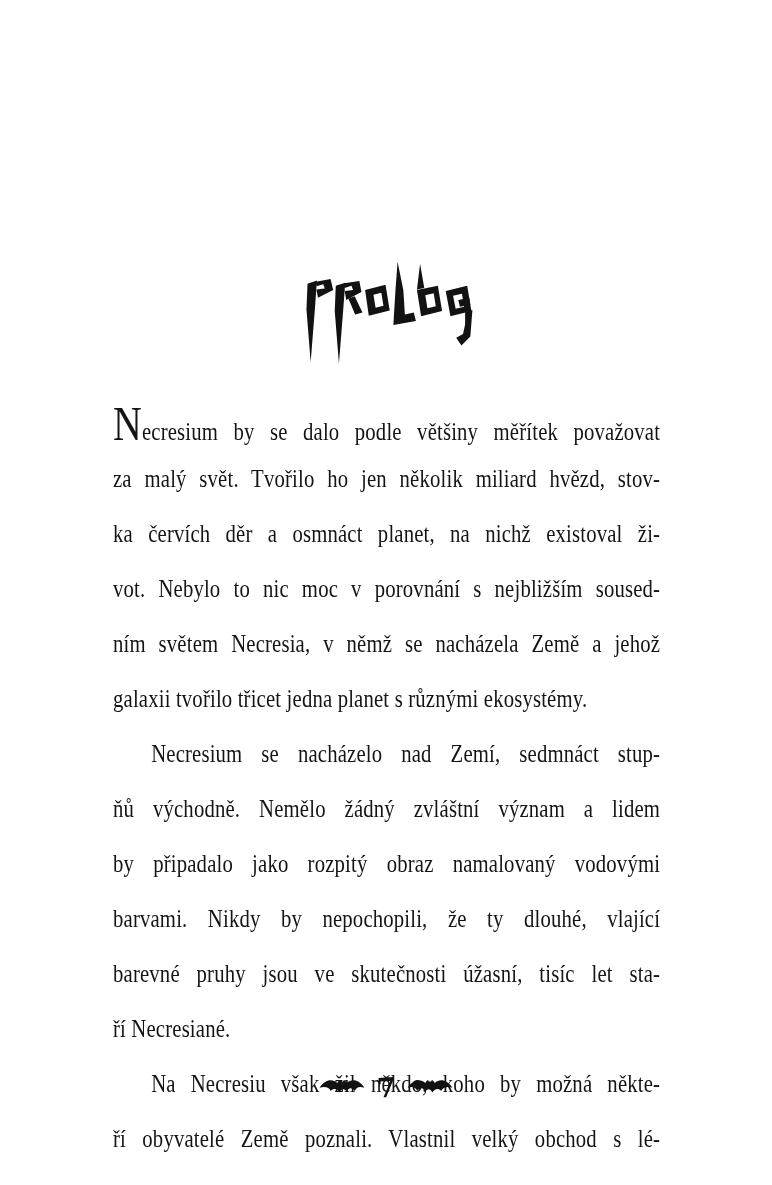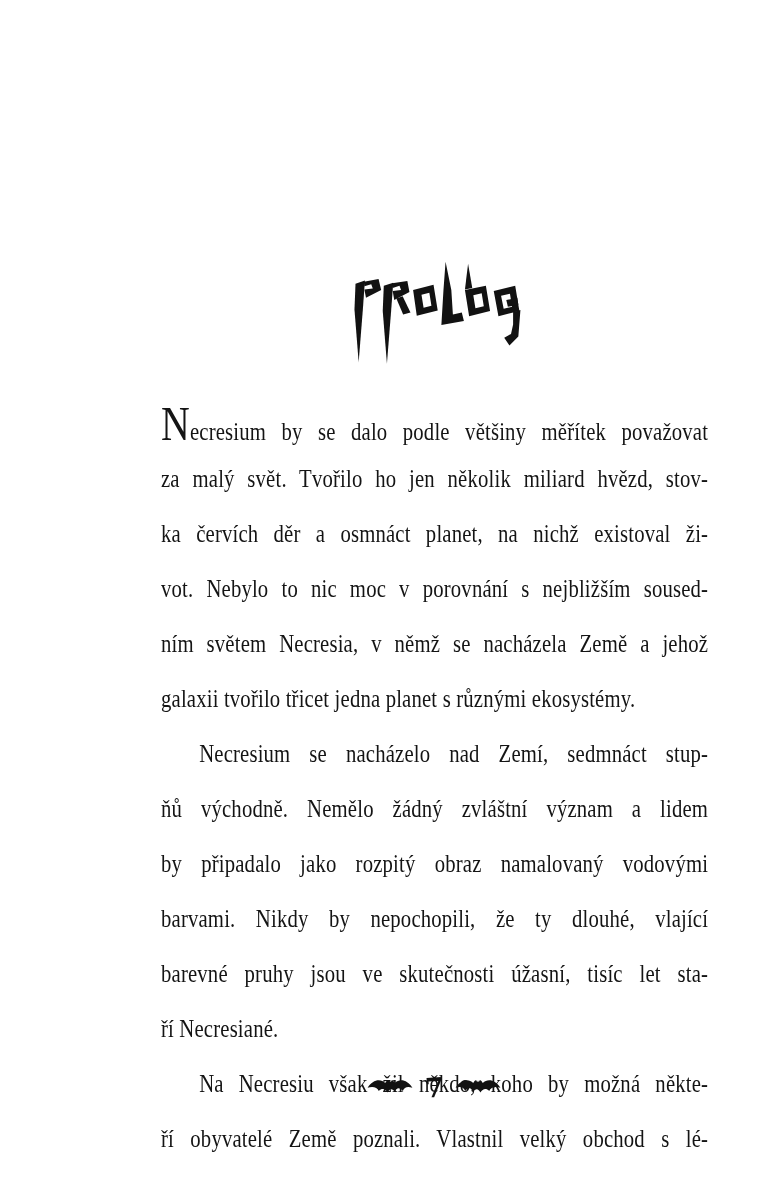--- a/index.html
+++ b/index.html
@@ -12,21 +12,20 @@
     background: #ffffff;
     font-family: "Liberation Serif", serif;
     color: #141414;
     position: relative;
     overflow: hidden;
   }
   .book-page {
     position: absolute;
     inset: 0;
     background: #ffffff;
-    margin-left: 48px;
   }
   .chapter-title-wrap {
     position: absolute;
     left: 296px;
     top: 258px;
     width: 178px;
     height: 108px;
   }
   .chapter-title-wrap svg {
     display: block;

